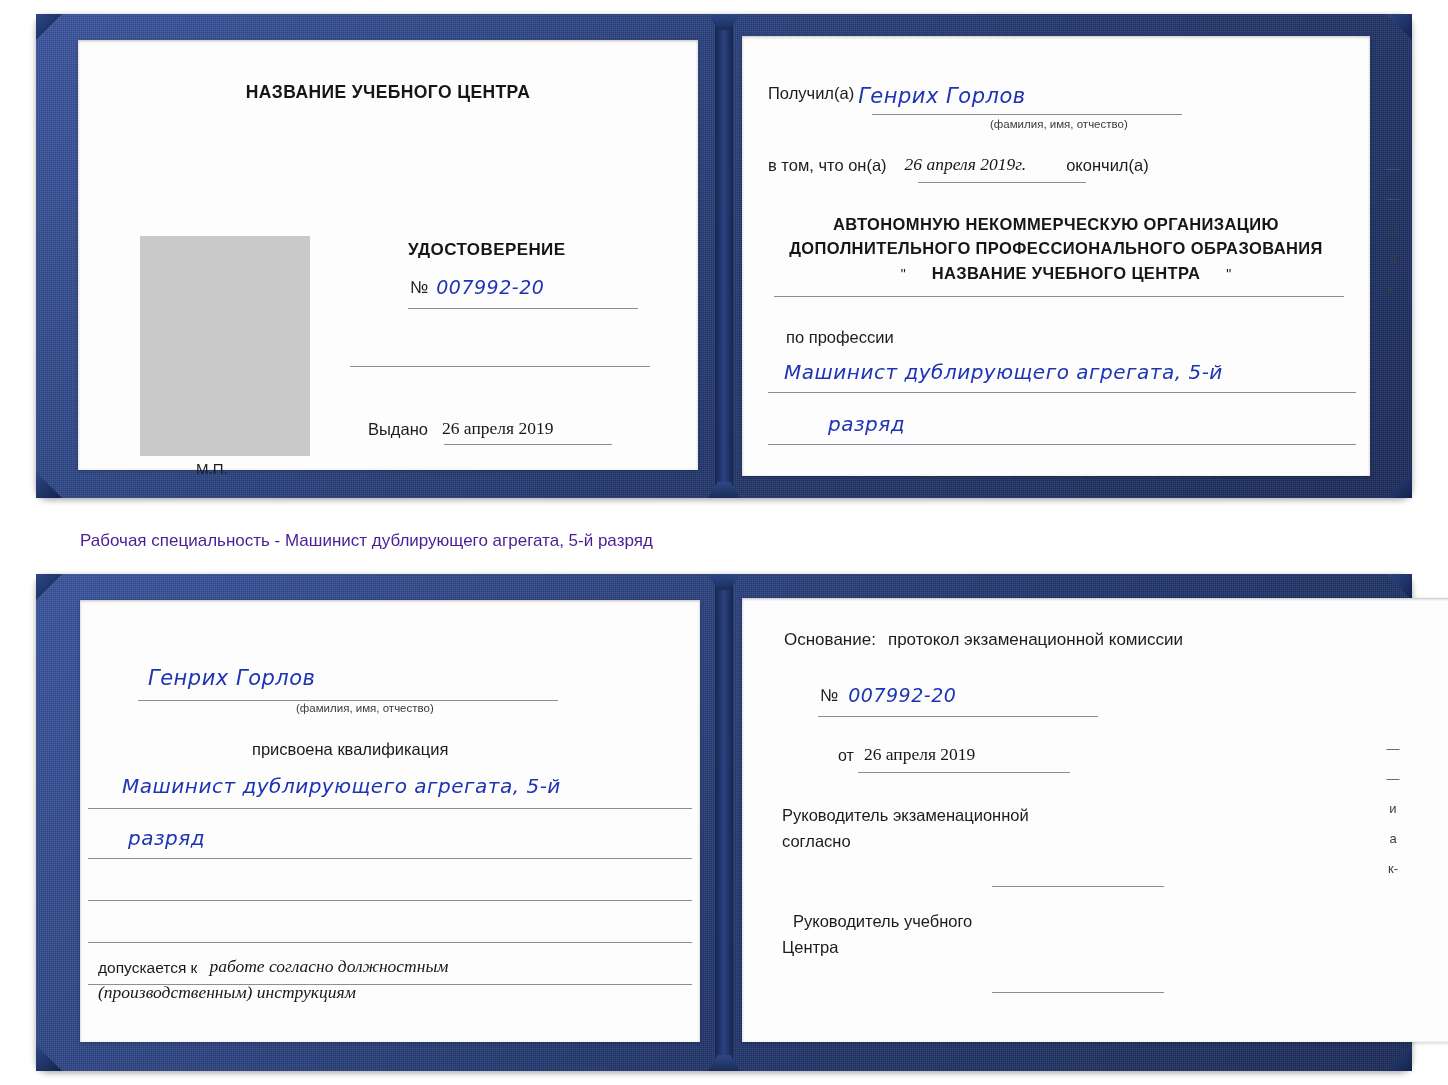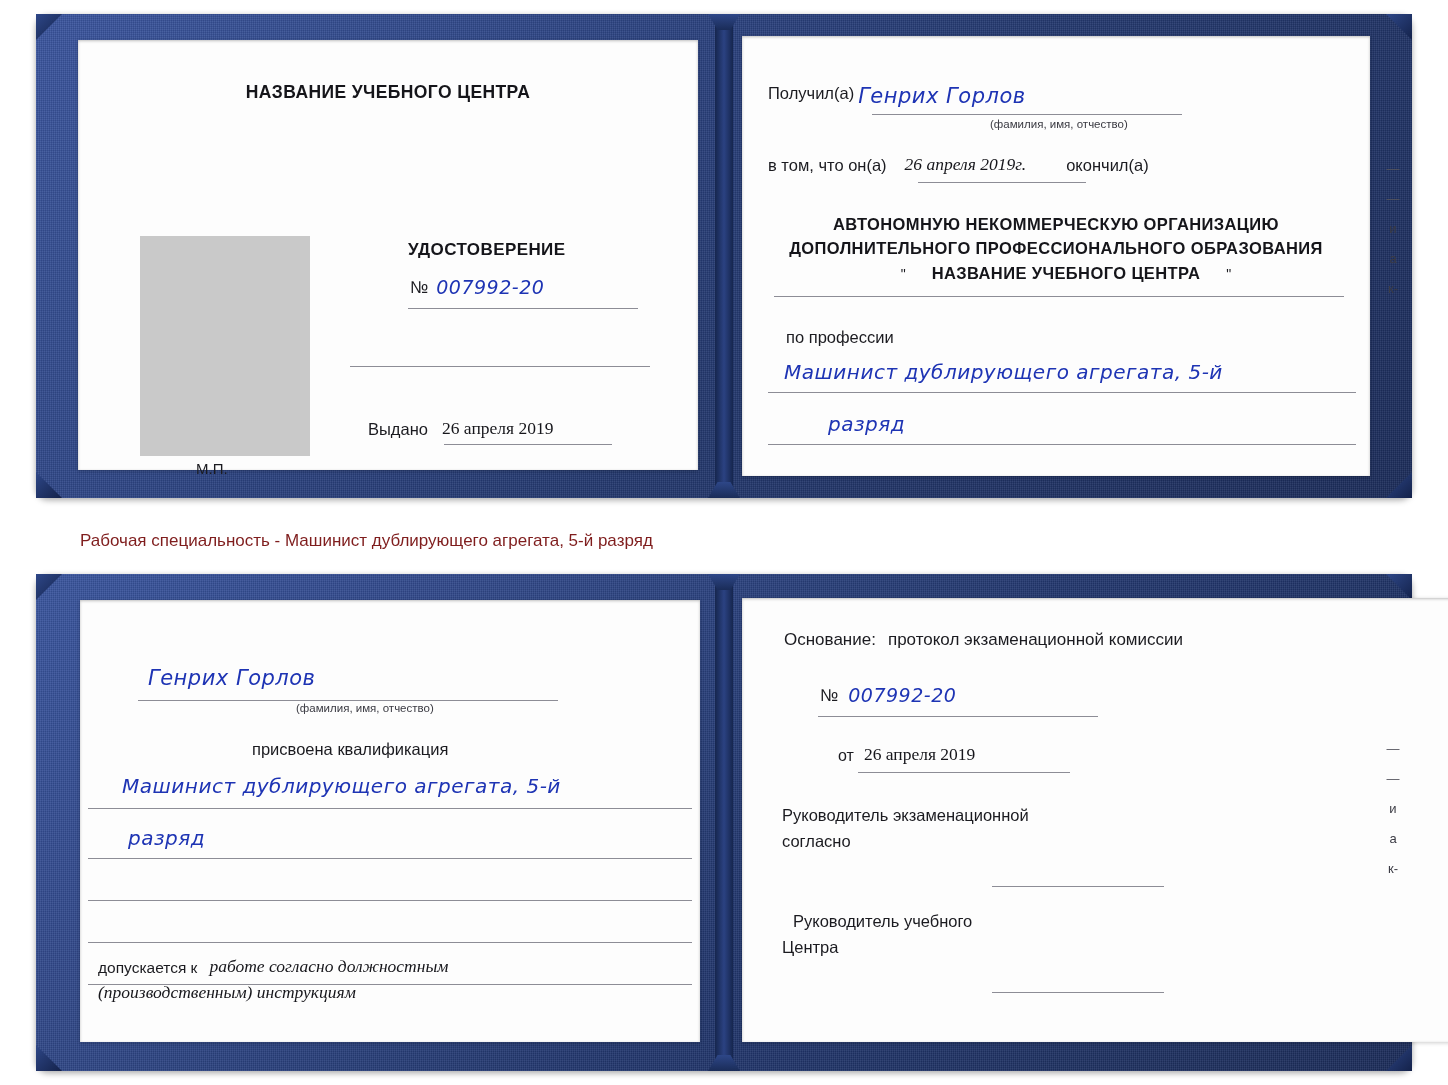--- a/index.html
+++ b/index.html
@@ -102,21 +102,21 @@
   .photo {
     position: absolute;
     background: #c9c9c9;
   }
 
   
   .caption {
     position: absolute;
     left: 80px; top: 531px;
     font-size: 17px;
-    color: #7f1d1d;
+    color: #4c1d95;
   }
 
   
   .zoom-box {
     position: absolute;
     border: 6px solid #2b6fe0;
     background: #ffffff;
     display: flex; align-items: center; justify-content: center;
   }
   .zoom-text {

